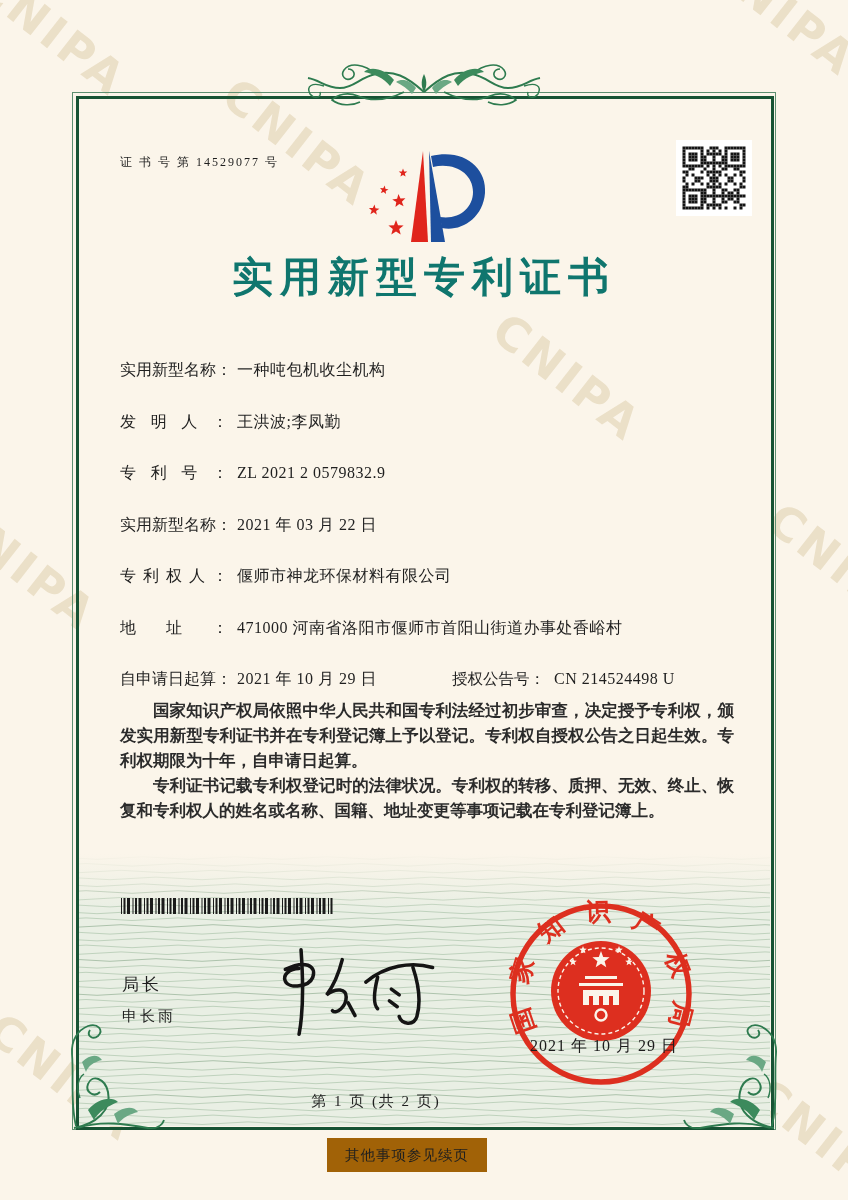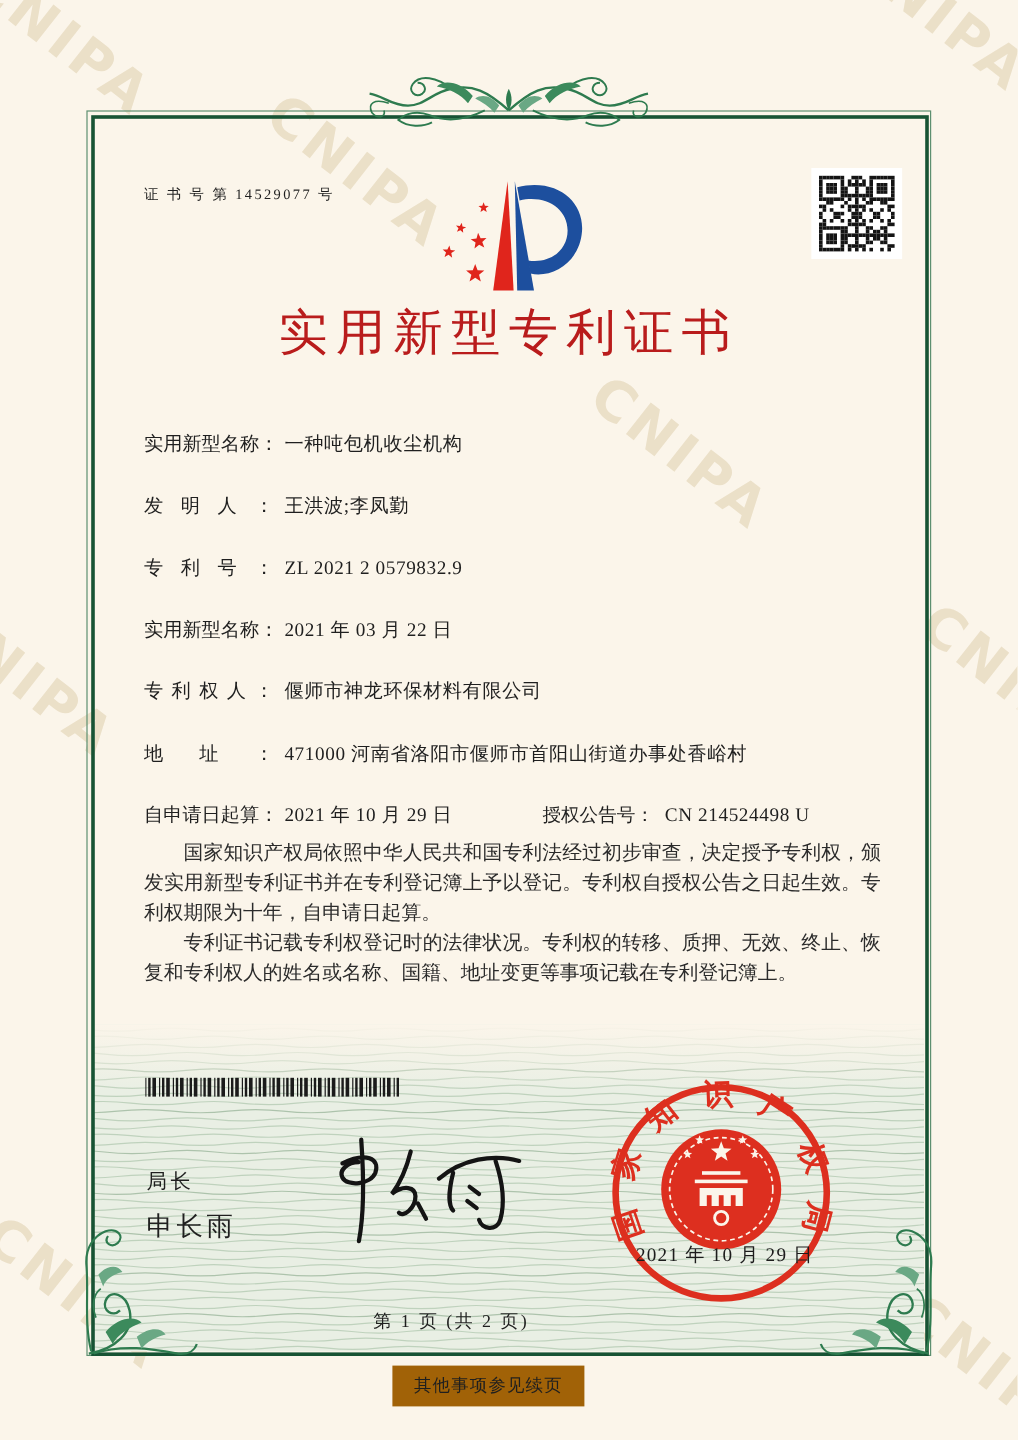--- a/index.html
+++ b/index.html
@@ -11,37 +11,37 @@
       font-weight:bold;font-size:46px;letter-spacing:4px;color:#e6d9bd;opacity:.75;
       transform:rotate(38deg);white-space:nowrap;z-index:1;pointer-events:none;}
   
   .frame1{left:72px;top:92px;width:702px;height:1036px;border:1.5px solid #5d8f70;z-index:2;}
   .frame2{left:76px;top:96px;width:692px;height:1028px;border:3.5px solid #175334;z-index:2;}
   
   .guil{left:78px;top:854px;width:692px;height:272px;background:#e9efe4;overflow:hidden;z-index:1;}
   .guilfade{left:0;top:0;width:100%;height:56px;background:linear-gradient(#fbf5ea,rgba(251,245,234,0));}
   
   .certno{left:120px;top:154px;font-size:12px;letter-spacing:2px;z-index:4;}
-  .title{left:0;top:250px;width:848px;text-align:center;font-size:41px;font-weight:normal;
-         letter-spacing:7px;color:#b91c1c;z-index:4;}
+  .title{left:0;top:250px;width:848px;text-align:center;font-size:41px;font-weight:bold;
+         letter-spacing:7px;color:#0f766e;z-index:4;}
   
   .frow{position:absolute;left:120px;font-size:16px;white-space:nowrap;z-index:4;}
   .flabel{display:inline-block;width:108px;font-size:16px;text-align:justify;
           text-align-last:justify;text-justify:inter-character;}
   .fvalue{margin-left:9px;letter-spacing:.5px;}
   .fgroup2{position:absolute;left:332px;top:0;white-space:nowrap;}
   .fgroup2 .flabel2{font-size:15.5px;}
   
   .body-text{left:120px;top:698px;width:614px;font-size:16.5px;line-height:25px;
              color:#2b2b2b;z-index:4;text-align:justify;}
-  .body-text p{margin:0;text-indent:2em;}
+  .body-text p{margin:0;text-indent:2em;font-weight:bold;}
   
   .juzhang{left:122px;top:973px;font-size:17px;z-index:5;
            font-family:"DejaVu Sans","Liberation Sans",sans-serif;letter-spacing:3px;}
-  .juzhang2{left:122px;top:1007px;font-size:22px;z-index:5;
+  .juzhang2{left:122px;top:1007px;font-size:15px;z-index:5;
            font-family:"DejaVu Sans","Liberation Sans",sans-serif;letter-spacing:3px;}
   
   .pagenum{left:0;top:1092px;width:752px;text-align:center;font-size:15px;letter-spacing:2px;z-index:4;}
   .contnote{left:327px;top:1138px;width:160px;height:34px;line-height:34px;background:#a16207;
             text-align:center;font-size:14.5px;letter-spacing:1px;z-index:4;}
   .sealdate{left:516px;top:1036px;width:176px;text-align:center;font-size:16px;
             color:#1c1c1c;z-index:8;letter-spacing:1px;}
   svg{display:block;}
 </style>
 </head>

